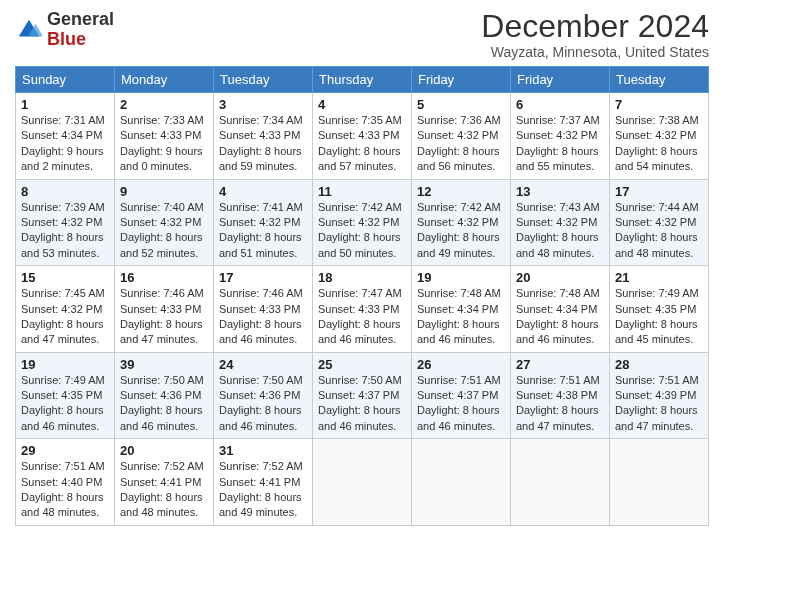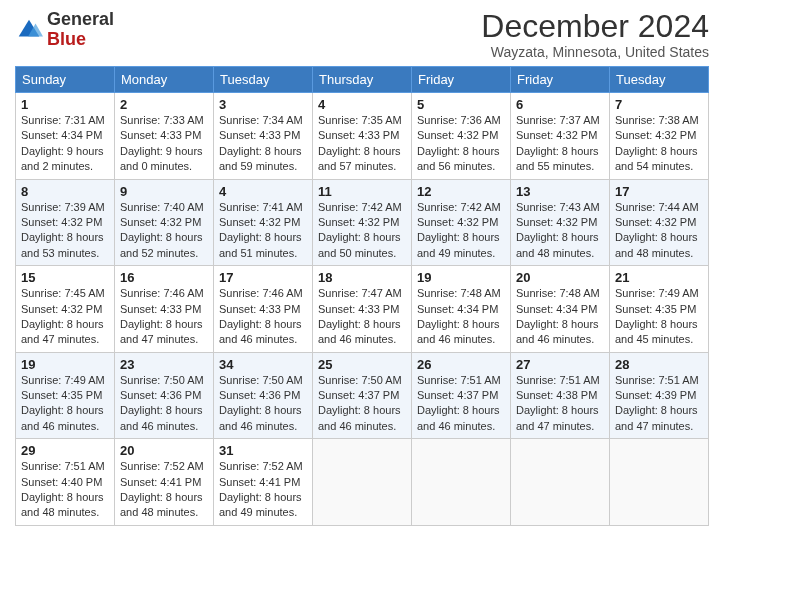--- a/index.html
+++ b/index.html
@@ -215,25 +215,25 @@
             <span class="day-num">21</span>
             <div class="cell-text">Sunrise: 7:49 AM<br>Sunset: 4:35 PM<br>Daylight: 8 hours and 45 minutes.</div>
           </td>
         </tr>
         <tr>
           <td>
             <span class="day-num">19</span>
             <div class="cell-text">Sunrise: 7:49 AM<br>Sunset: 4:35 PM<br>Daylight: 8 hours and 46 minutes.</div>
           </td>
           <td>
-            <span class="day-num">23</span>
+            <span class="day-num">39</span>
             <div class="cell-text">Sunrise: 7:50 AM<br>Sunset: 4:36 PM<br>Daylight: 8 hours and 46 minutes.</div>
           </td>
           <td>
-            <span class="day-num">34</span>
+            <span class="day-num">24</span>
             <div class="cell-text">Sunrise: 7:50 AM<br>Sunset: 4:36 PM<br>Daylight: 8 hours and 46 minutes.</div>
           </td>
           <td>
             <span class="day-num">25</span>
             <div class="cell-text">Sunrise: 7:50 AM<br>Sunset: 4:37 PM<br>Daylight: 8 hours and 46 minutes.</div>
           </td>
           <td>
             <span class="day-num">26</span>
             <div class="cell-text">Sunrise: 7:51 AM<br>Sunset: 4:37 PM<br>Daylight: 8 hours and 46 minutes.</div>
           </td>

